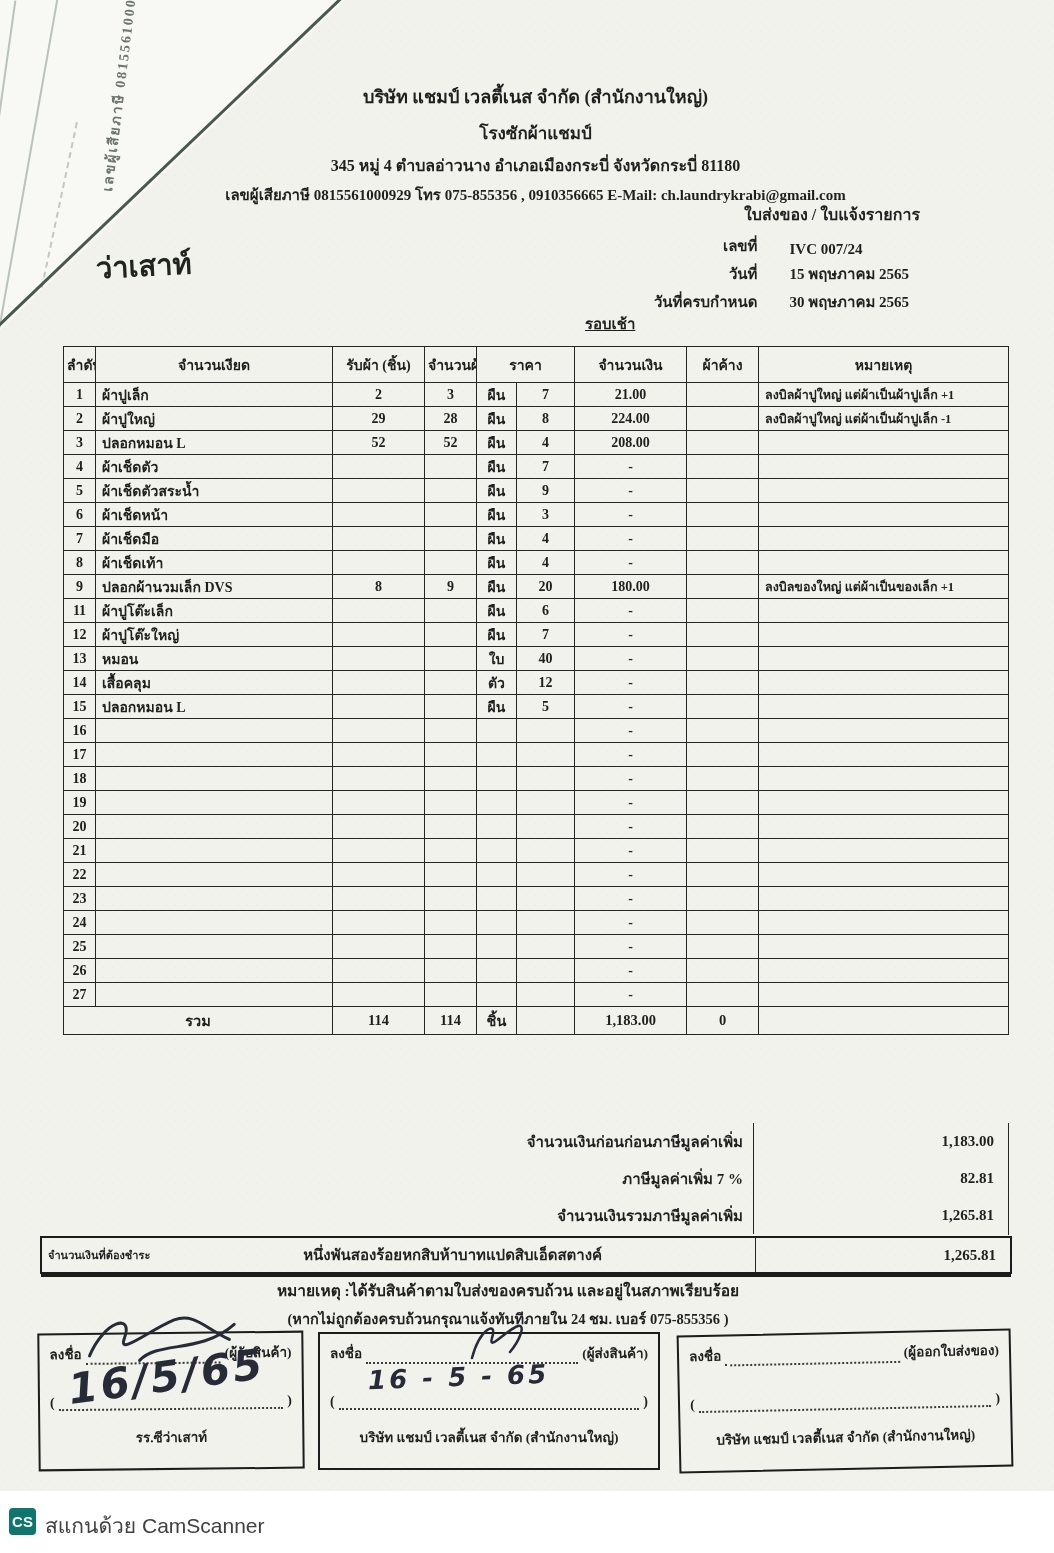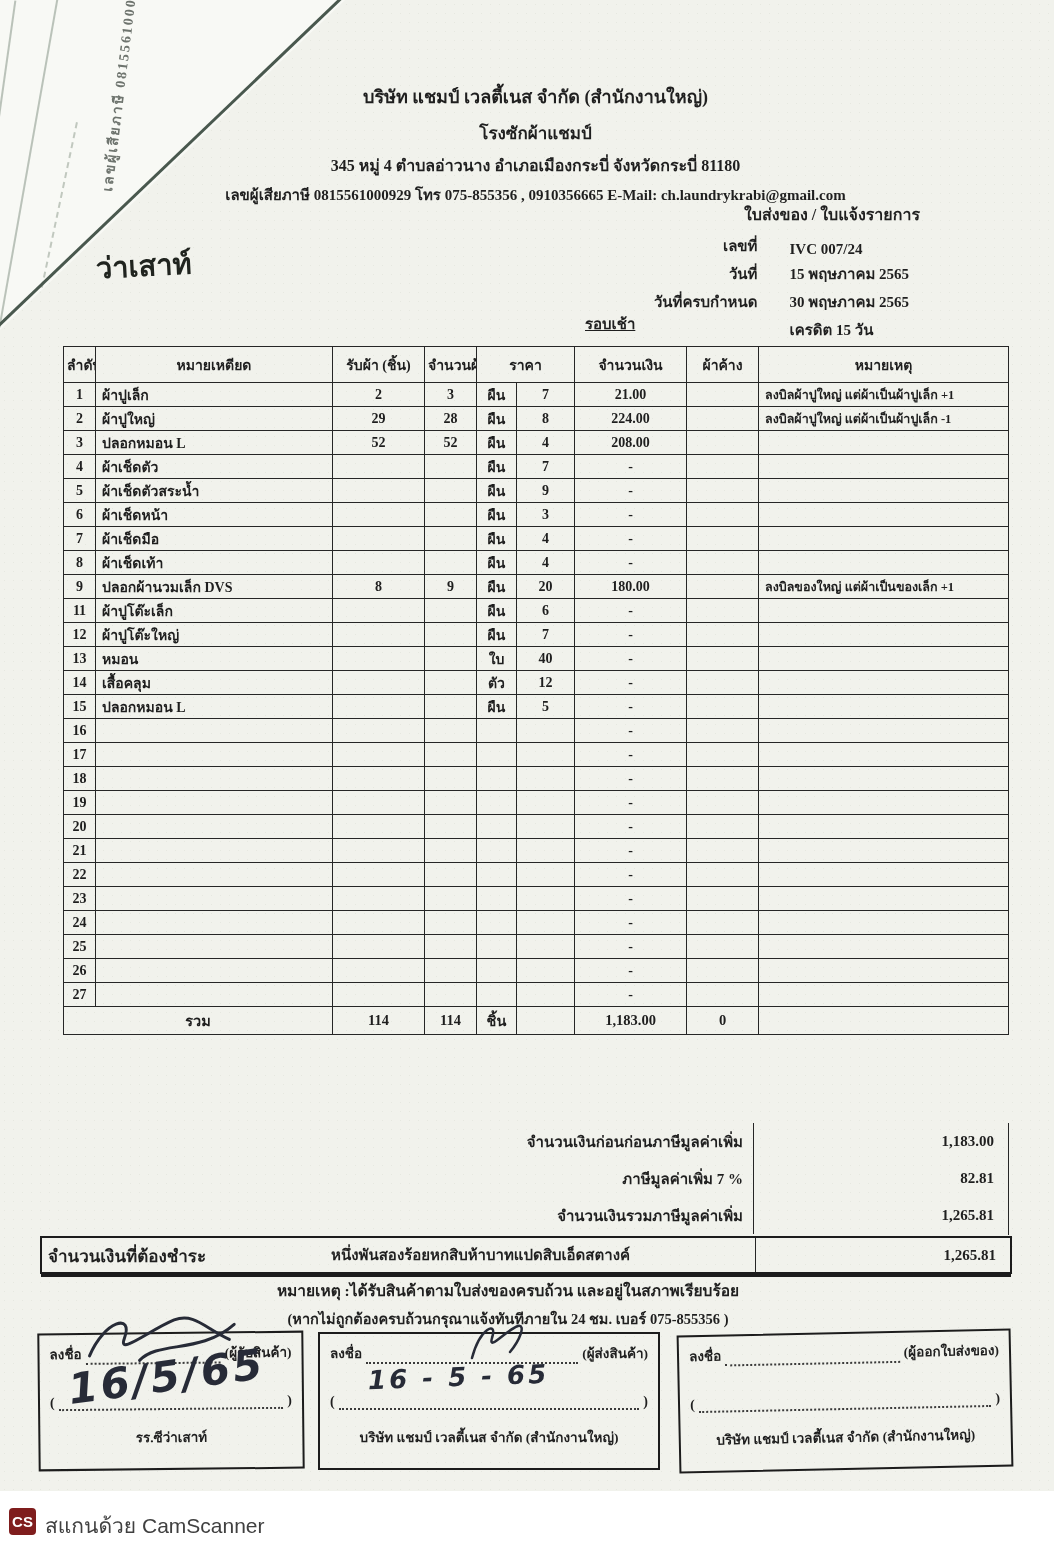--- a/index.html
+++ b/index.html
@@ -82,21 +82,21 @@
   }
   .sumrow{display:flex;height:37px;align-items:center;justify-content:center;}
   .slabel{flex:1;text-align:right;font-size:15px;font-weight:bold;padding-right:10px;}
   .sval{width:240px;align-self:stretch;display:flex;align-items:center;justify-content:flex-end;
         border-left:1.6px solid #262626;font-size:15px;font-weight:bold;padding-right:14px;}
   .due-row{
     position:absolute;left:40px;top:1236px;width:968px;height:34px;z-index:2;
     border:2px solid #1c1c1c;box-shadow:0 4px 0 -1px #1c1c1c;
     display:flex;align-items:center;background:transparent;
   }
-  .due-label{font-size:17px;font-weight:bold;padding-left:6px;white-space:nowrap;}
+  .due-label{font-size:11px;font-weight:bold;padding-left:6px;white-space:nowrap;}
   .due-words{flex:1;text-align:center;font-size:15px;font-weight:bold;}
   .due-value{width:240px;align-self:stretch;display:flex;align-items:center;justify-content:flex-end;
         border-left:1.6px solid #262626;font-size:15px;font-weight:bold;padding-right:14px;}
   
   .notes{position:absolute;left:63px;top:1278px;width:890px;text-align:center;z-index:2;}
   .note1{font-size:15.5px;font-weight:bold;}
   .note2{font-size:14.5px;font-weight:bold;margin-top:4px;}
   
   .sigbox{
     position:absolute;top:1332px;height:138px;border:2px solid #1c1c1c;z-index:2;
@@ -116,21 +116,21 @@
   .hw1{left:28px;top:18px;font-size:42px;transform:rotate(-7deg);}
   .hw2{left:48px;top:28px;font-size:26px;transform:rotate(-2deg);}
   .scribble{position:absolute;z-index:6;}
   .scr1{left:40px;top:-24px;}
   .scr2{left:140px;top:-16px;}
   
   .footer{
     position:absolute;left:0;bottom:0;width:1054px;height:62px;background:#ffffff;z-index:8;
   }
   .cs-badge{
-    position:absolute;left:9px;top:17px;width:27px;height:27px;background:#7f1d1d;
+    position:absolute;left:9px;top:17px;width:27px;height:27px;background:#0f766e;
     border-radius:4px;color:#ffffff;font-family:"Liberation Sans",sans-serif;
     font-weight:bold;font-size:15px;display:flex;align-items:center;justify-content:center;
   }
   .cs-text{
     position:absolute;left:45px;top:18px;color:#404040;
     font-family:"Liberation Sans",sans-serif;font-size:21px;
   }
   .smudge{position:absolute;left:828px;top:1498px;width:80px;height:14px;border-radius:50%;
     background:#4c4f45;opacity:.55;filter:blur(3px);z-index:2;}
 </style>
@@ -162,44 +162,40 @@
       <span class="meta-label">เลขที่</span>
       <span class="meta-value">IVC 007/24</span>
     </div>
     <div class="meta-row">
       <span class="meta-label">วันที่</span>
       <span class="meta-value">15 พฤษภาคม 2565</span>
     </div>
     <div class="meta-row">
       <span class="meta-label">วันที่ครบกำหนด</span>
       <span class="meta-value">30 พฤษภาคม 2565</span>
-    </div>
-    <div class="meta-row">
-      <span class="meta-label"></span>
-      <span class="meta-value">เครดิต 15 วัน</span>
     </div>
   </div>
   <div class="round-label">รอบเช้า</div>
 
   <table class="items">
     <colgroup>
       <col style="width:32px">
         <col style="width:237px">
         <col style="width:92px">
         <col style="width:52px">
       <col style="width:40px">
         <col style="width:58px">
         <col style="width:112px">
         <col style="width:72px">
         <col style="width:250px">
     </colgroup>
     <thead>
       <tr>
         <th>ลำดับ</th>
-        <th>หมายเหตียด</th>
+        <th>จำนวนเงียด</th>
         <th>รับผ้า (ชิ้น)</th>
         <th>จำนวนผ้า</th>
         <th colspan="2">ราคา</th>
         <th>จำนวนเงิน</th>
         <th>ผ้าค้าง</th>
         <th>หมายเหตุ</th>
       </tr>
     </thead>
     <tbody>
         <tr>

